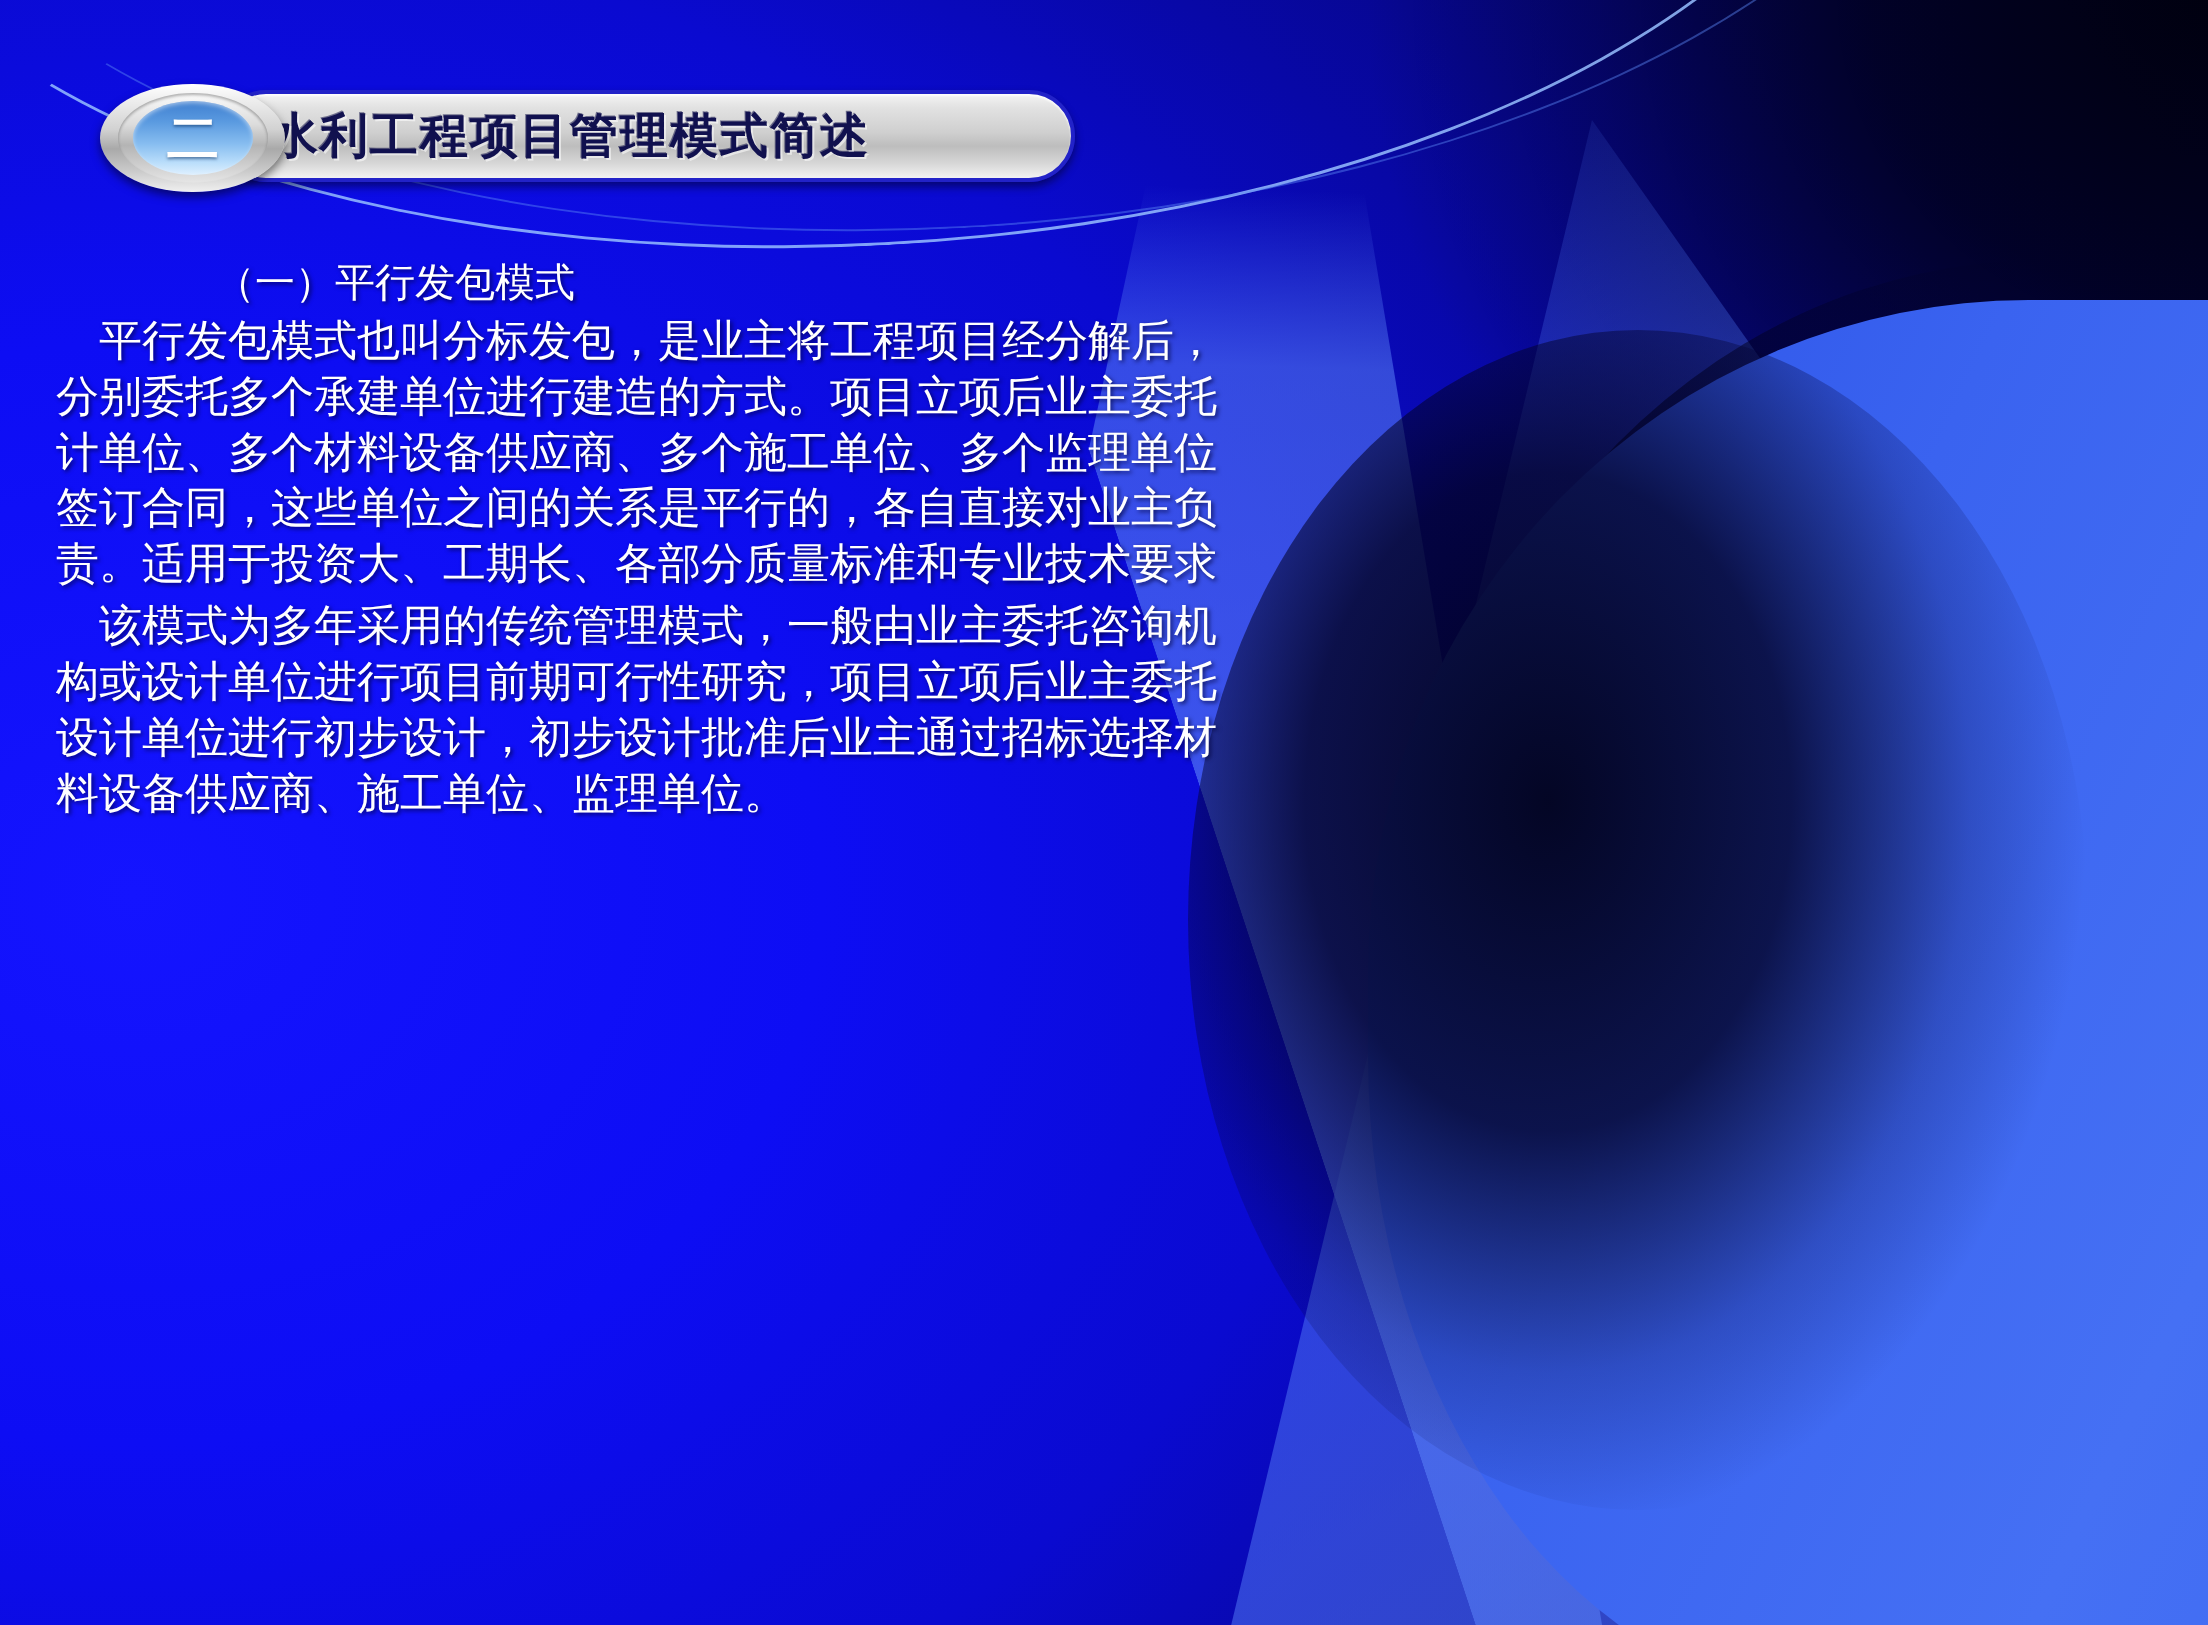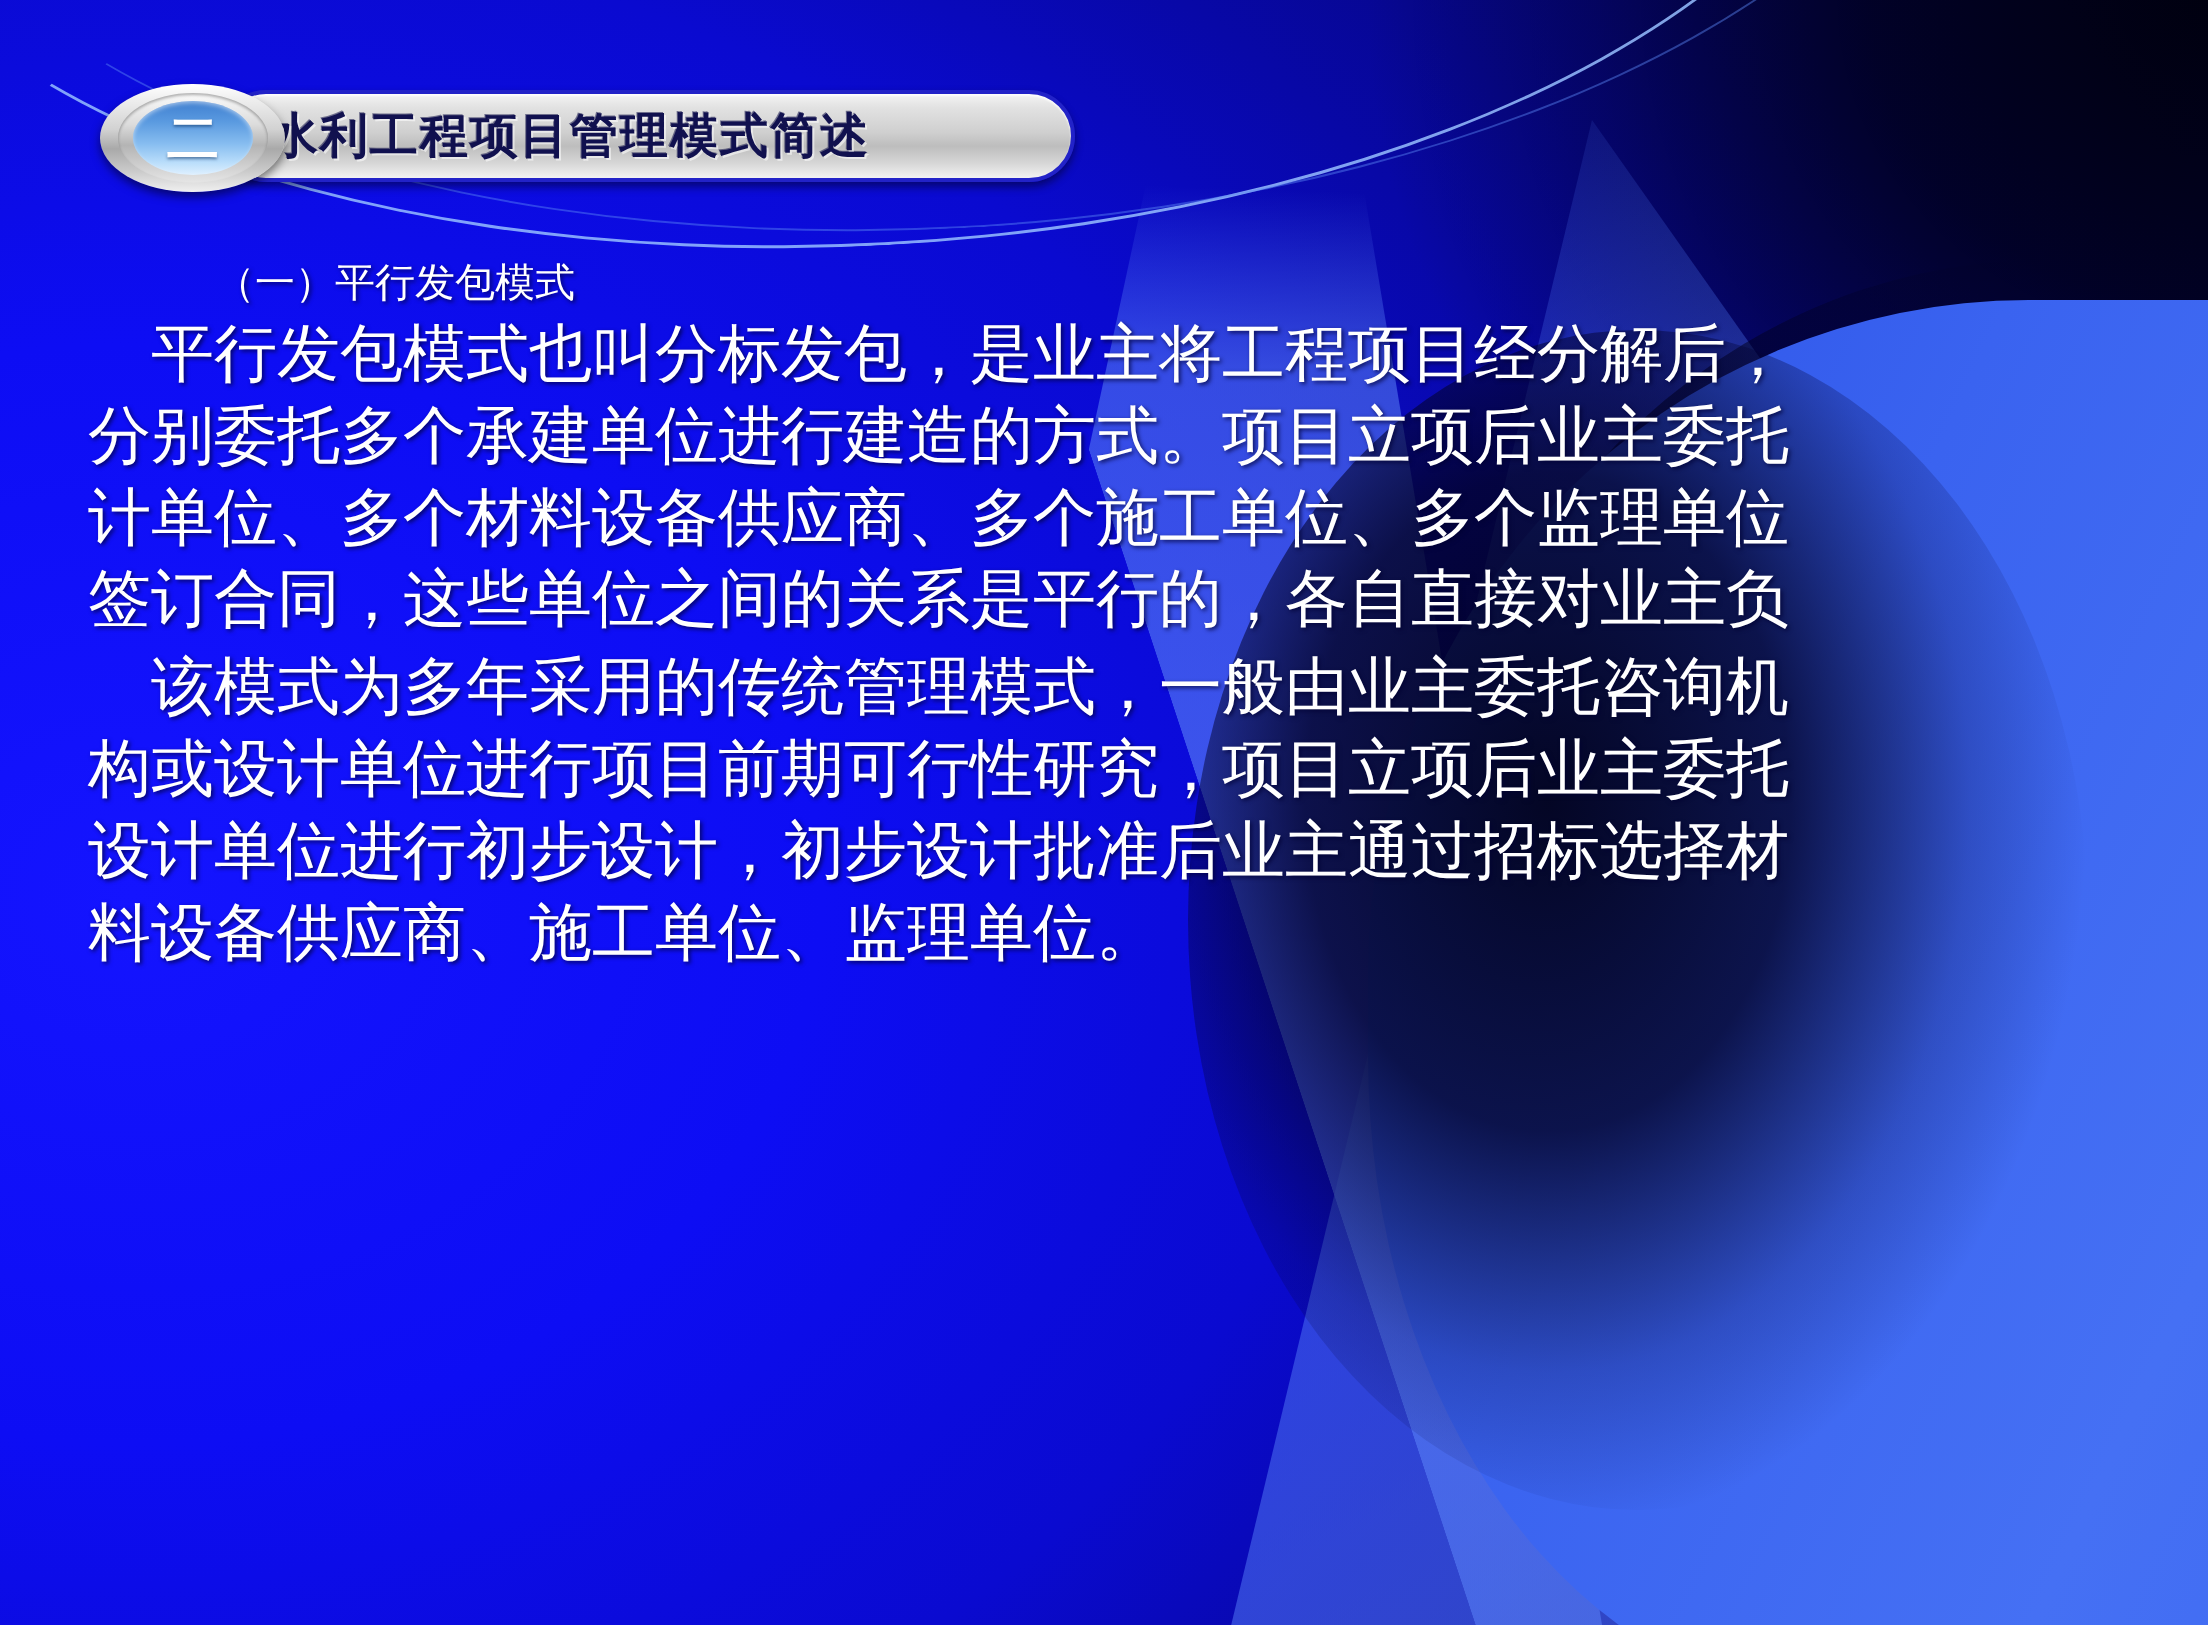--- a/index.html
+++ b/index.html
@@ -127,22 +127,22 @@
     color:#ffffff;
   }
   .sec-heading{
     padding-left:215px;
     font-size:40px;line-height:1.22;
     text-shadow:2px 2px 4px rgba(0,0,50,.75);
     white-space:nowrap;
   }
   .para{
     margin-top:6px;
-    padding:0 88px;
-    font-size:63px;
+    padding:0 56px;
+    font-size:43px;
     line-height:1.30;
     text-align:justify;
     text-shadow:2px 2px 4px rgba(0,0,50,.75);
   }
   .para .ln{display:block;white-space:nowrap;}
   .para.p2{}
 </style>
 </head>
 <body>
 
@@ -171,20 +171,21 @@
 
   <div class="content">
 
     <div class="sec-heading">（一）平行发包模式</div>
 
     <div class="para p1">
       <span class="ln">　平行发包模式也叫分标发包，是业主将工程项目经分解后，</span>
       <span class="ln">分别委托多个承建单位进行建造的方式。项目立项后业主委托</span>
       <span class="ln">计单位、多个材料设备供应商、多个施工单位、多个监理单位</span>
       <span class="ln">签订合同，这些单位之间的关系是平行的，各自直接对业主负</span>
+      <span class="ln">责。适用于投资大、工期长、各部分质量标准和专业技术要求</span>
     </div>
 
     <div class="para p2">
       <span class="ln">　该模式为多年采用的传统管理模式，一般由业主委托咨询机</span>
       <span class="ln">构或设计单位进行项目前期可行性研究，项目立项后业主委托</span>
       <span class="ln">设计单位进行初步设计，初步设计批准后业主通过招标选择材</span>
       <span class="ln">料设备供应商、施工单位、监理单位。</span>
     </div>
 
   </div>

